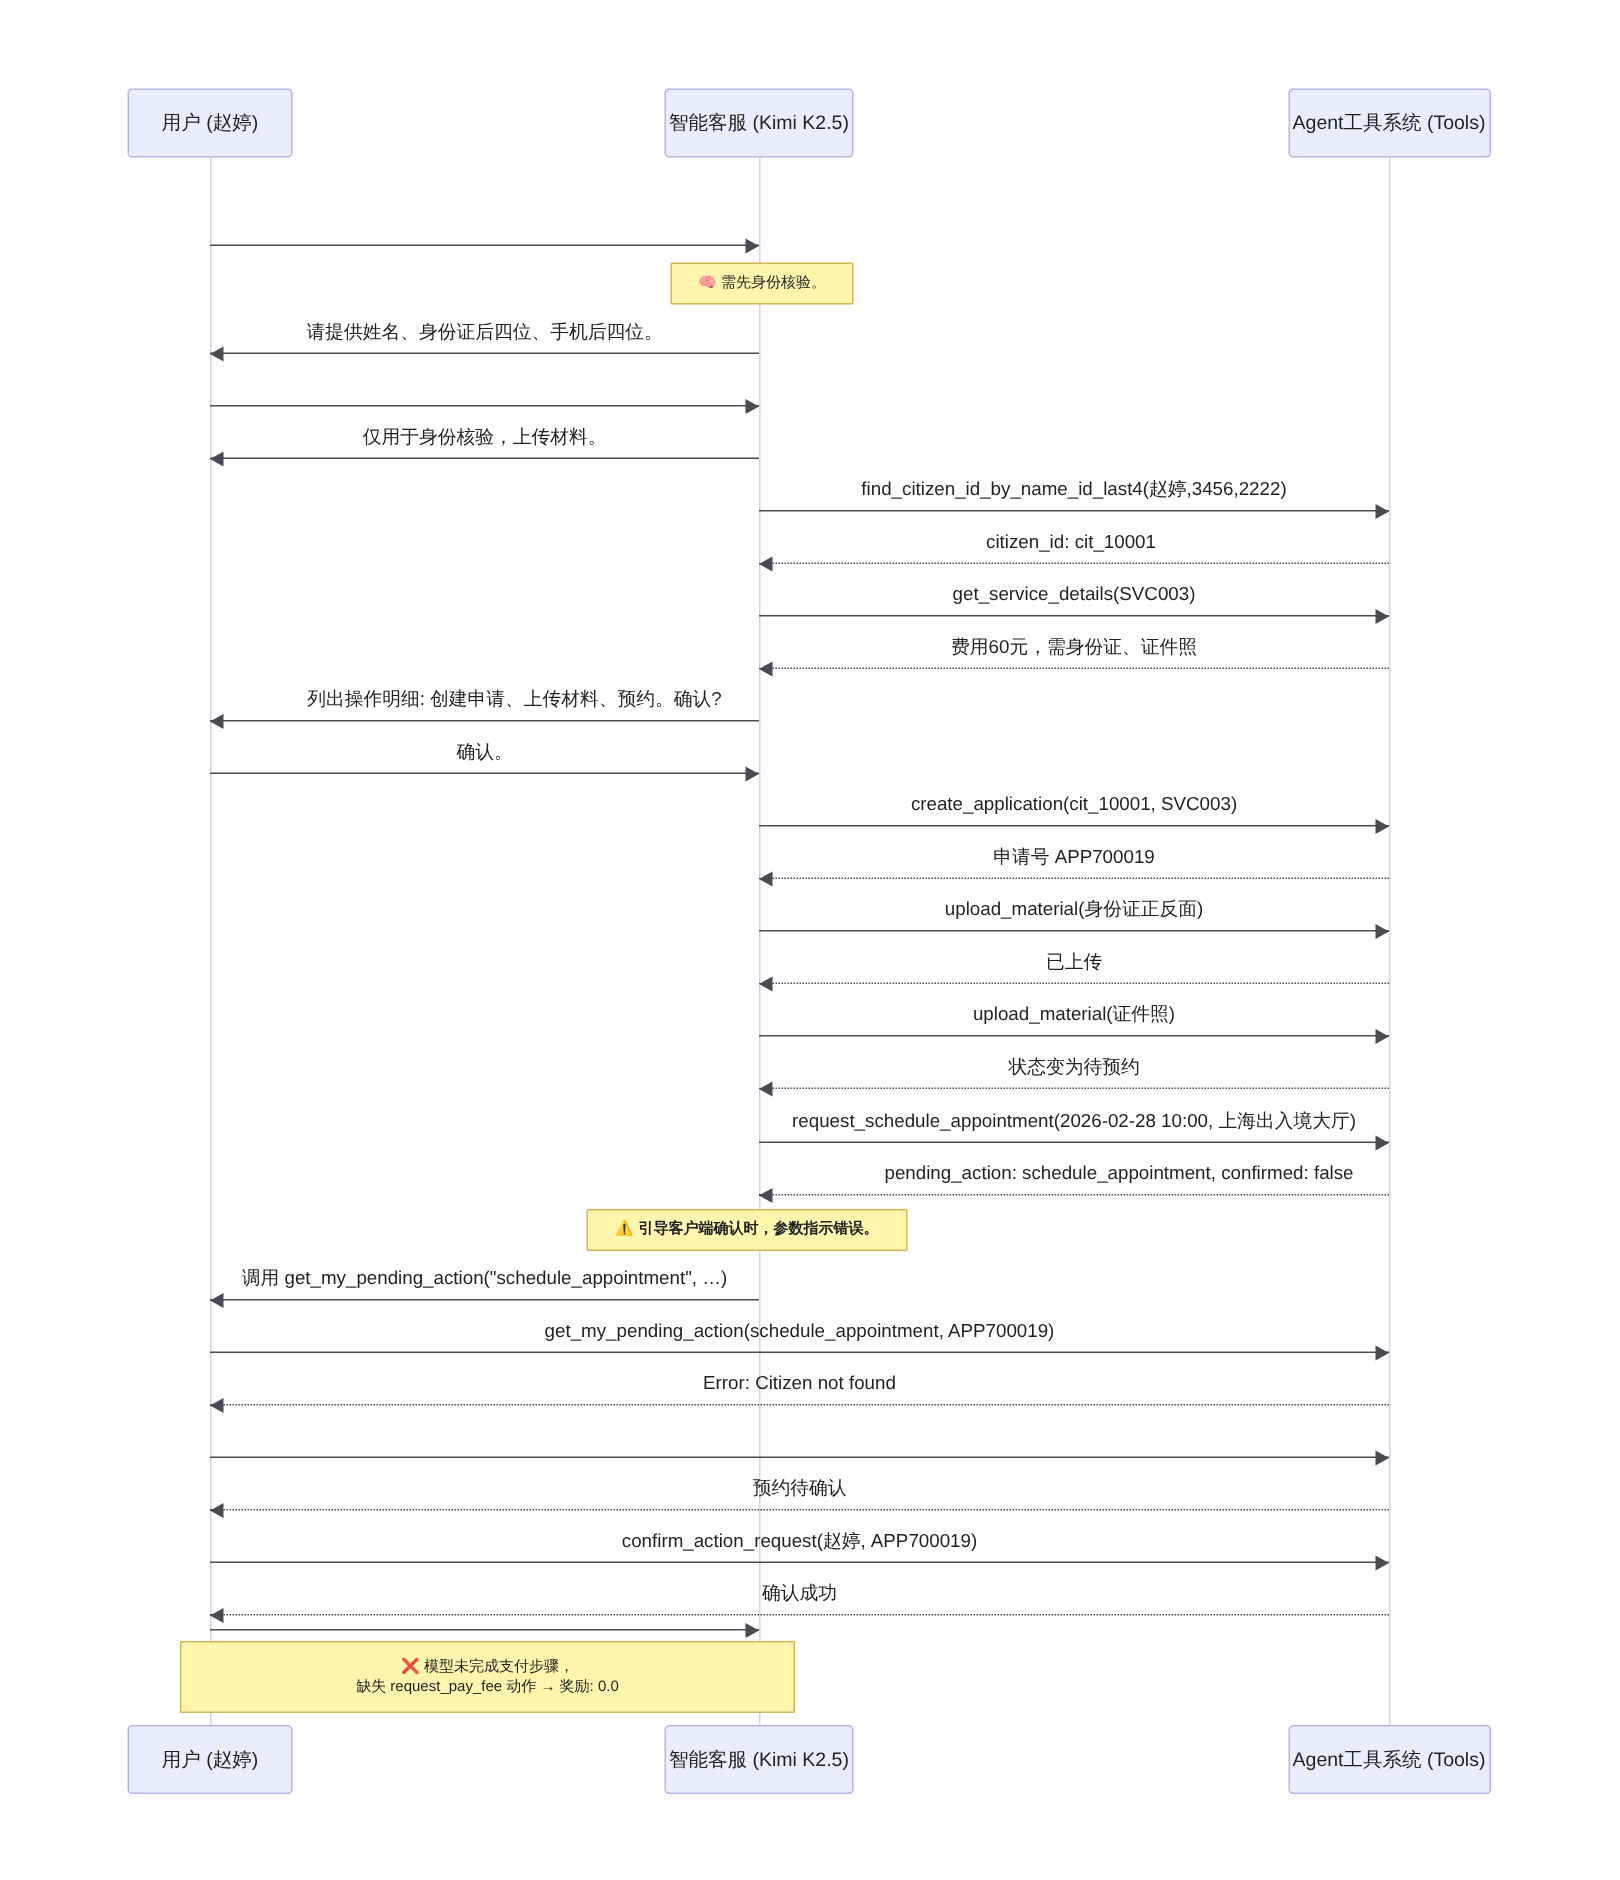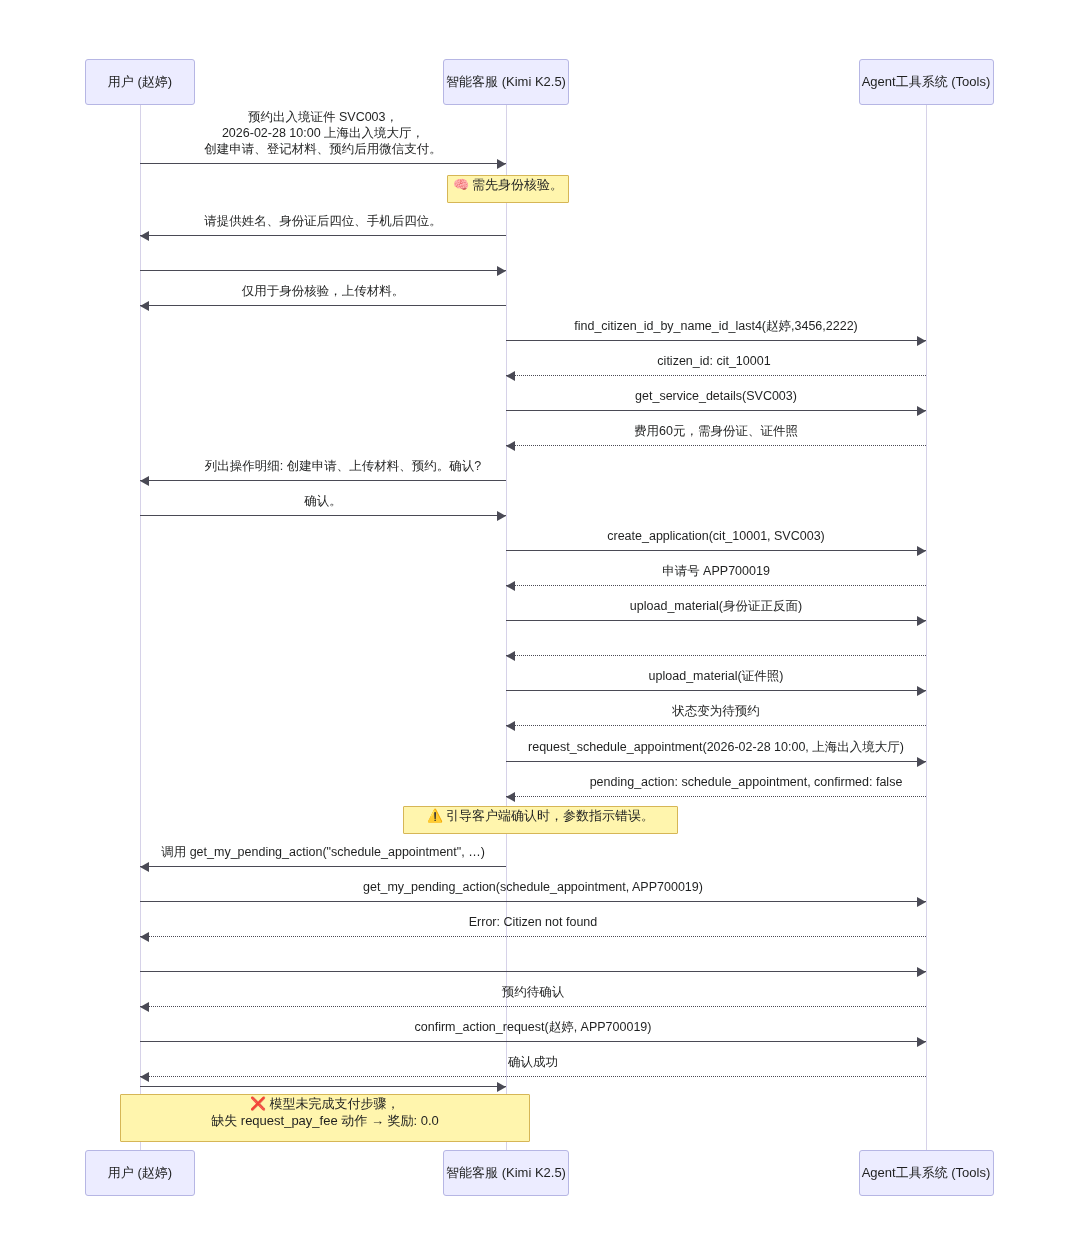--- a/index.html
+++ b/index.html
@@ -67,26 +67,26 @@
     color: #1f2020;
     text-align: center;
     line-height: 1.28;
     white-space: pre;
   }
   .note {
     position: absolute;
     background: #fff5ad;
     border: 1px solid #d6b656;
     box-sizing: border-box;
-    font-size: 13px;
+    font-size: 10px;
     color: #1f2020;
     text-align: center;
     line-height: 1.32;
     display: flex;
-    align-items: flex-start;
+    align-items: center;
     justify-content: center;
     white-space: pre;
     border-radius: 1px;
   }
   .note-emoji { padding-right: 3px; }
 </style>
 </head>
 <body>
 
 <div id="diagram">
@@ -94,23 +94,20 @@
     <div class="lifeline" style="left: 506px; top: 105px; height: 1045px;"></div>
     <div class="lifeline" style="left: 926px; top: 105px; height: 1045px;"></div>
     <div class="actor-box" style="left: 85px; top: 59px; width: 110px; height: 46px;">用户 (赵婷)</div>
     <div class="actor-box" style="left: 443px; top: 59px; width: 126px; height: 46px;">智能客服 (Kimi K2.5)</div>
     <div class="actor-box" style="left: 858.5px; top: 59px; width: 135px; height: 46px;">Agent工具系统 (Tools)</div>
     <div class="actor-box" style="left: 85px; top: 1150px; width: 110px; height: 46px;">用户 (赵婷)</div>
     <div class="actor-box" style="left: 443px; top: 1150px; width: 126px; height: 46px;">智能客服 (Kimi K2.5)</div>
     <div class="actor-box" style="left: 858.5px; top: 1150px; width: 135px; height: 46px;">Agent工具系统 (Tools)</div>
     <div class="msg" style="left: 140px; top: 163px; width: 366px;"></div>
     <div class="arrowhead right" style="top: 159px; left: 497px;"></div>
-    <div class="msg-label" style="left: 140px; width: 366px; top: 109px;">预约出入境证件 SVC003，
-2026-02-28 10:00 上海出入境大厅，
-创建申请、登记材料、预约后用微信支付。</div>
     <div class="msg" style="left: 140px; top: 235px; width: 366px;"></div>
     <div class="arrowhead left" style="top: 231px; left: 140px;"></div>
     <div class="msg-label" style="left: 140px; width: 366px; top: 213px;">请提供姓名、身份证后四位、手机后四位。</div>
     <div class="msg" style="left: 140px; top: 270px; width: 366px;"></div>
     <div class="arrowhead right" style="top: 266px; left: 497px;"></div>
     <div class="msg" style="left: 140px; top: 305px; width: 366px;"></div>
     <div class="arrowhead left" style="top: 301px; left: 140px;"></div>
     <div class="msg-label" style="left: 140px; width: 366px; top: 283px;">仅用于身份核验，上传材料。</div>
     <div class="msg" style="left: 506px; top: 340px; width: 420px;"></div>
     <div class="arrowhead right" style="top: 336px; left: 917px;"></div>
@@ -134,20 +131,21 @@
     <div class="arrowhead right" style="top: 546px; left: 917px;"></div>
     <div class="msg-label" style="left: 506px; width: 420px; top: 528px;">create_application(cit_10001, SVC003)</div>
     <div class="msg dotted" style="left: 506px; top: 585px; width: 420px;"></div>
     <div class="arrowhead left" style="top: 581px; left: 506px;"></div>
     <div class="msg-label" style="left: 506px; width: 420px; top: 563px;">申请号 APP700019</div>
     <div class="msg" style="left: 506px; top: 620px; width: 420px;"></div>
     <div class="arrowhead right" style="top: 616px; left: 917px;"></div>
     <div class="msg-label" style="left: 506px; width: 420px; top: 598px;">upload_material(身份证正反面)</div>
     <div class="msg dotted" style="left: 506px; top: 655px; width: 420px;"></div>
     <div class="arrowhead left" style="top: 651px; left: 506px;"></div>
+    <div class="msg-label" style="left: 506px; width: 420px; top: 633px;">已上传</div>
     <div class="msg" style="left: 506px; top: 690px; width: 420px;"></div>
     <div class="arrowhead right" style="top: 686px; left: 917px;"></div>
     <div class="msg-label" style="left: 506px; width: 420px; top: 668px;">upload_material(证件照)</div>
     <div class="msg dotted" style="left: 506px; top: 725px; width: 420px;"></div>
     <div class="arrowhead left" style="top: 721px; left: 506px;"></div>
     <div class="msg-label" style="left: 506px; width: 420px; top: 703px;">状态变为待预约</div>
     <div class="msg" style="left: 506px; top: 761px; width: 420px;"></div>
     <div class="arrowhead right" style="top: 757px; left: 917px;"></div>
     <div class="msg-label" style="left: 506px; width: 420px; top: 739px;">request_schedule_appointment(2026-02-28 10:00, 上海出入境大厅)</div>
     <div class="msg dotted" style="left: 506px; top: 796px; width: 420px;"></div>
@@ -169,16 +167,16 @@
     <div class="msg-label" style="left: 140px; width: 786px; top: 984px;">预约待确认</div>
     <div class="msg" style="left: 140px; top: 1041px; width: 786px;"></div>
     <div class="arrowhead right" style="top: 1037px; left: 917px;"></div>
     <div class="msg-label" style="left: 140px; width: 786px; top: 1019px;">confirm_action_request(赵婷, APP700019)</div>
     <div class="msg dotted" style="left: 140px; top: 1076px; width: 786px;"></div>
     <div class="arrowhead left" style="top: 1072px; left: 140px;"></div>
     <div class="msg-label" style="left: 140px; width: 786px; top: 1054px;">确认成功</div>
     <div class="msg" style="left: 140px; top: 1086px; width: 366px;"></div>
     <div class="arrowhead right" style="top: 1082px; left: 497px;"></div>
     <div class="note" style="left: 447px; top: 175px; width: 122px; height: 28px;"><span><span class="note-emoji">🧠</span><span>需先身份核验。</span></span></div>
-    <div class="note" style="left: 403px; top: 806px; width: 275px; height: 28px;"><span><span class="note-emoji">⚠️</span><span>引导客户端确认时，参数指示错误。</span></span></div>
+    <div class="note" style="left: 391px; top: 806px; width: 214px; height: 28px; font-weight: bold;"><span><span class="note-emoji">⚠️</span><span>引导客户端确认时，参数指示错误。</span></span></div>
     <div class="note" style="left: 120px; top: 1094px; width: 410px; height: 48px;"><span><span class="note-emoji">❌</span><span>模型未完成支付步骤，
 缺失 request_pay_fee 动作 → 奖励: 0.0</span></span></div>
   </div>
 
 </body></html>

